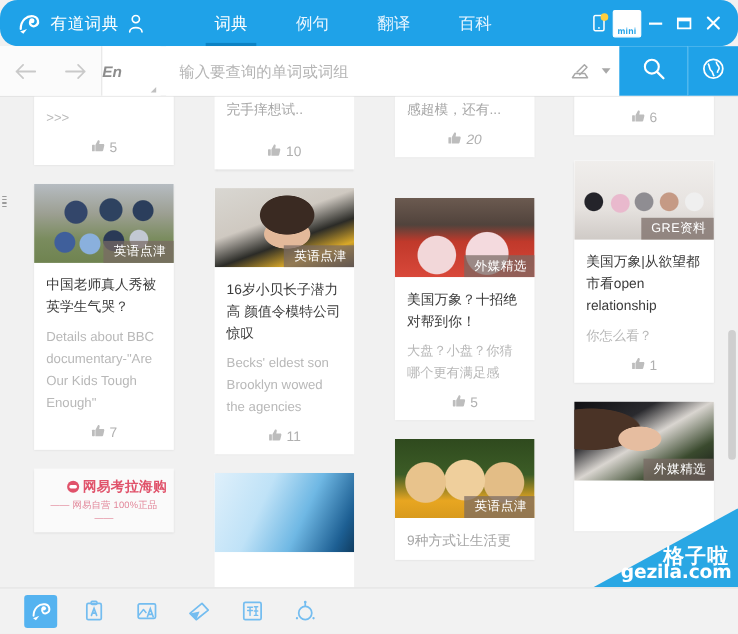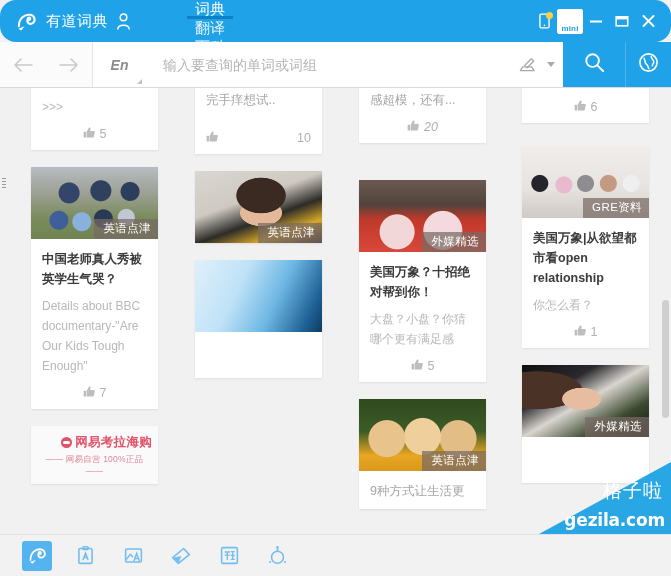--- a/index.html
+++ b/index.html
@@ -22,21 +22,21 @@
     width: 25px; height: 25px; border-radius: 4px;
     display: flex; align-items: center; justify-content: center;
     color: #ffffff;
   }
   .brand-name {
     color: #ffffff; font-size: 15px; margin-left: 7px; letter-spacing: .5px;
     white-space: nowrap;
   }
   .user-icon { margin-left: 8px; display: flex; align-items: center; color:#fff; }
 
-  .tabs { display: flex; align-items: stretch; height: 42px; margin-left: 42px; flex-direction: column; }
+  .tabs { display: flex; align-items: stretch; height: 42px; margin-left: 42px; }
   .tab {
     position: relative; height: 42px; display: flex; align-items: center;
     padding: 0 22px; color: #eaf6ff; font-size: 15px; cursor: pointer;
     white-space: nowrap;
   }
   .tab.active { color: #ffffff; }
   .tab.active::after {
     content: ""; position: absolute; left: 14px; right: 14px; bottom: 0;
     height: 3px; background: #0c82c4;
   }
@@ -55,21 +55,21 @@
 
   
   .searchbar {
     position: absolute; top: 42px; left: 0; width: 671px; height: 46px;
     background: #ffffff; display: flex; align-items: stretch;
     border-bottom: 1px solid #dadada;
   }
   .navbtns { display: flex; align-items: center; width: 92px; justify-content: space-around; background:#fbfbfb; }
   .navbtn { color: #c9c9c9; cursor: pointer; display:flex; align-items:center; }
   .lang-sel {
-    display: flex; align-items: center; justify-content: center;
+    display: flex; align-items: center; justify-content: flex-start;
     width: 54px; color: #8d8d8d; font-size: 14px; font-style: italic; font-weight: bold;
     cursor: pointer; position: relative; background:#fff;
     border-left: 1px solid #e4e4e4;
   }
   .lang-sel::after {
     content:""; position:absolute; right:4px; bottom:3px;
     border-left: 5px solid transparent; border-bottom: 5px solid #c0c0c0;
   }
   .divider-slash { color:#dcdcdc; font-size:18px; display:flex; align-items:center; }
   .search-input-wrap { flex: 1; display: flex; align-items: center; padding-left: 12px; background:#fff; }
@@ -98,21 +98,21 @@
   .masonry { position: relative; width: 671px; height: 446px; }
   .col { position: absolute; top: 0; width: 127px; }
   .col0 { left: 31px; } .col1 { left: 195px; } .col2 { left: 359px; } .col3 { left: 522px; }
 
   .card {
     background: #ffffff; margin-bottom: 17px; box-shadow: 0 1px 2px rgba(0,0,0,.08);
     overflow: hidden; cursor: pointer;
   }
   .card-pad { padding: 10px 11px 8px 11px; }
   .card-title {
-    font-size: 12.5px; line-height: 20px; color: #3b3b3b; font-weight: bold;
+    font-size: 12.5px; line-height: 20px; color: #3b3b3b; font-weight: normal;
     word-break: break-word;
   }
   .card-title.faded { color: #a6a6a6; font-weight: normal; }
   .card-desc {
     font-size: 12px; line-height: 20px; color: #b8b8b8; margin-top: 7px;
     word-break: break-word;
   }
   .likes {
     display: flex; align-items: center; justify-content: center;
     margin-top: 9px; color: #b0b0b0; font-size: 12.5px; gap: 4px;
@@ -185,21 +185,21 @@
 
   
   .watermark {
     position: absolute; right: 0; bottom: 42px; width: 132px; height: 72px;
     overflow: hidden; pointer-events: none;
   }
   .wm-shape {
     position: absolute; right: 0; bottom: 0; width: 132px; height: 72px;
     background: #29a7e4; clip-path: polygon(100% 0, 100% 100%, 0 100%);
   }
-  .wm-cn { position:absolute; right: 8px; bottom: 30px; color:#fff; font-size: 19px; font-weight: normal; letter-spacing: 1px; margin-left: 24px; }
+  .wm-cn { position:absolute; right: 8px; bottom: 15px; color:#fff; font-size: 19px; font-weight: bold; letter-spacing: 1px; margin-left: 24px; }
   .wm-en { position:absolute; right: 6px; bottom: 4px; color:#fff; font-size: 17px; font-weight: bold; letter-spacing: -.2px; font-family:"DejaVu Sans", sans-serif; }
 
   
   .bottombar {
     position: absolute; bottom: 0; left: 0; width: 671px; height: 42px;
     background: #f2f2f2; border-top: 1px solid #e2e2e2;
     display: flex; align-items: center; padding-left: 22px; gap: 18px;
   }
   .bicon {
     width: 30px; height: 30px; display:flex; align-items:center; justify-content:center;
@@ -228,20 +228,23 @@
           <path d="M2 17 C2 11.5, 14 11.5, 14 17" fill="none" stroke="#fff" stroke-width="1.6" stroke-linecap="round"></path>
         </svg>
       </span>
     </div>
 
     <div class="tabs">
       <div class="tab active">
         <span>词典</span>
       </div>
       <div class="tab">
+        <span>例句</span>
+      </div>
+      <div class="tab">
         <span>翻译</span>
       </div>
       <div class="tab">
         <span>百科</span>
       </div>
     </div>
 
     <div class="wincontrols">
       <div class="wc">
         <svg width="11" height="16" viewBox="0 0 12 17" aria-hidden="true">
@@ -372,36 +375,49 @@
             <span>网易考拉海购</span>
           </div>
           <div class="ad-sub">—— 网易自营 100%正品 ——</div>
         </div>
       </div>
 
       <div class="col col1" style="top:-28px;">
         <div class="card">
           <div class="card-pad">
             <div class="card-title faded">酷炫香蕉艺术，看完手痒想试..</div>
-            <div class="likes" style="margin-top:20px;justify-content:space-between;">
+            <div class="likes" style="margin-top:20px;">
               <span>
                 <svg width="13" height="13" viewBox="0 0 14 14" aria-hidden="true">
                   <path d="M4 6.3 L6.5 1.6 C7.6 1.3 8.4 2 8.2 3 L7.7 5.4 L11.6 5.4 C12.4 5.4 12.9 6.1 12.7 6.9 L11.7 11.2 C11.55 11.9 11 12.4 10.3 12.4 L4 12.4 Z" fill="#bdbdbd"></path>
                   <rect x="0.7" y="6.1" width="2.7" height="6.3" rx="0.6" fill="#bdbdbd"></rect>
                 </svg>
               </span>
               <span>10</span>
             </div>
           </div>
         </div>
 
         <div class="card">
           <div class="thumb-wrap">
             <div class="fake-img ph-boy"></div>
             <span class="tag">英语点津</span>
+          </div>
+          <div class="card-pad">
+            <div class="card-title">16岁小贝长子潜力高 颜值令模特公司惊叹</div>
+            <div class="card-desc">Becks' eldest son Brooklyn wowed the agencies</div>
+            <div class="likes">
+              <span>
+                <svg width="13" height="13" viewBox="0 0 14 14" aria-hidden="true">
+                  <path d="M4 6.3 L6.5 1.6 C7.6 1.3 8.4 2 8.2 3 L7.7 5.4 L11.6 5.4 C12.4 5.4 12.9 6.1 12.7 6.9 L11.7 11.2 C11.55 11.9 11 12.4 10.3 12.4 L4 12.4 Z" fill="#bdbdbd"></path>
+                  <rect x="0.7" y="6.1" width="2.7" height="6.3" rx="0.6" fill="#bdbdbd"></rect>
+                </svg>
+              </span>
+              <span>11</span>
+            </div>
           </div>
         </div>
 
         <div class="card">
           <div class="thumb-wrap">
             <div class="fake-img ph-sky"></div>
           </div>
           <div class="card-pad" style="height:46px;"></div>
         </div>
       </div>

